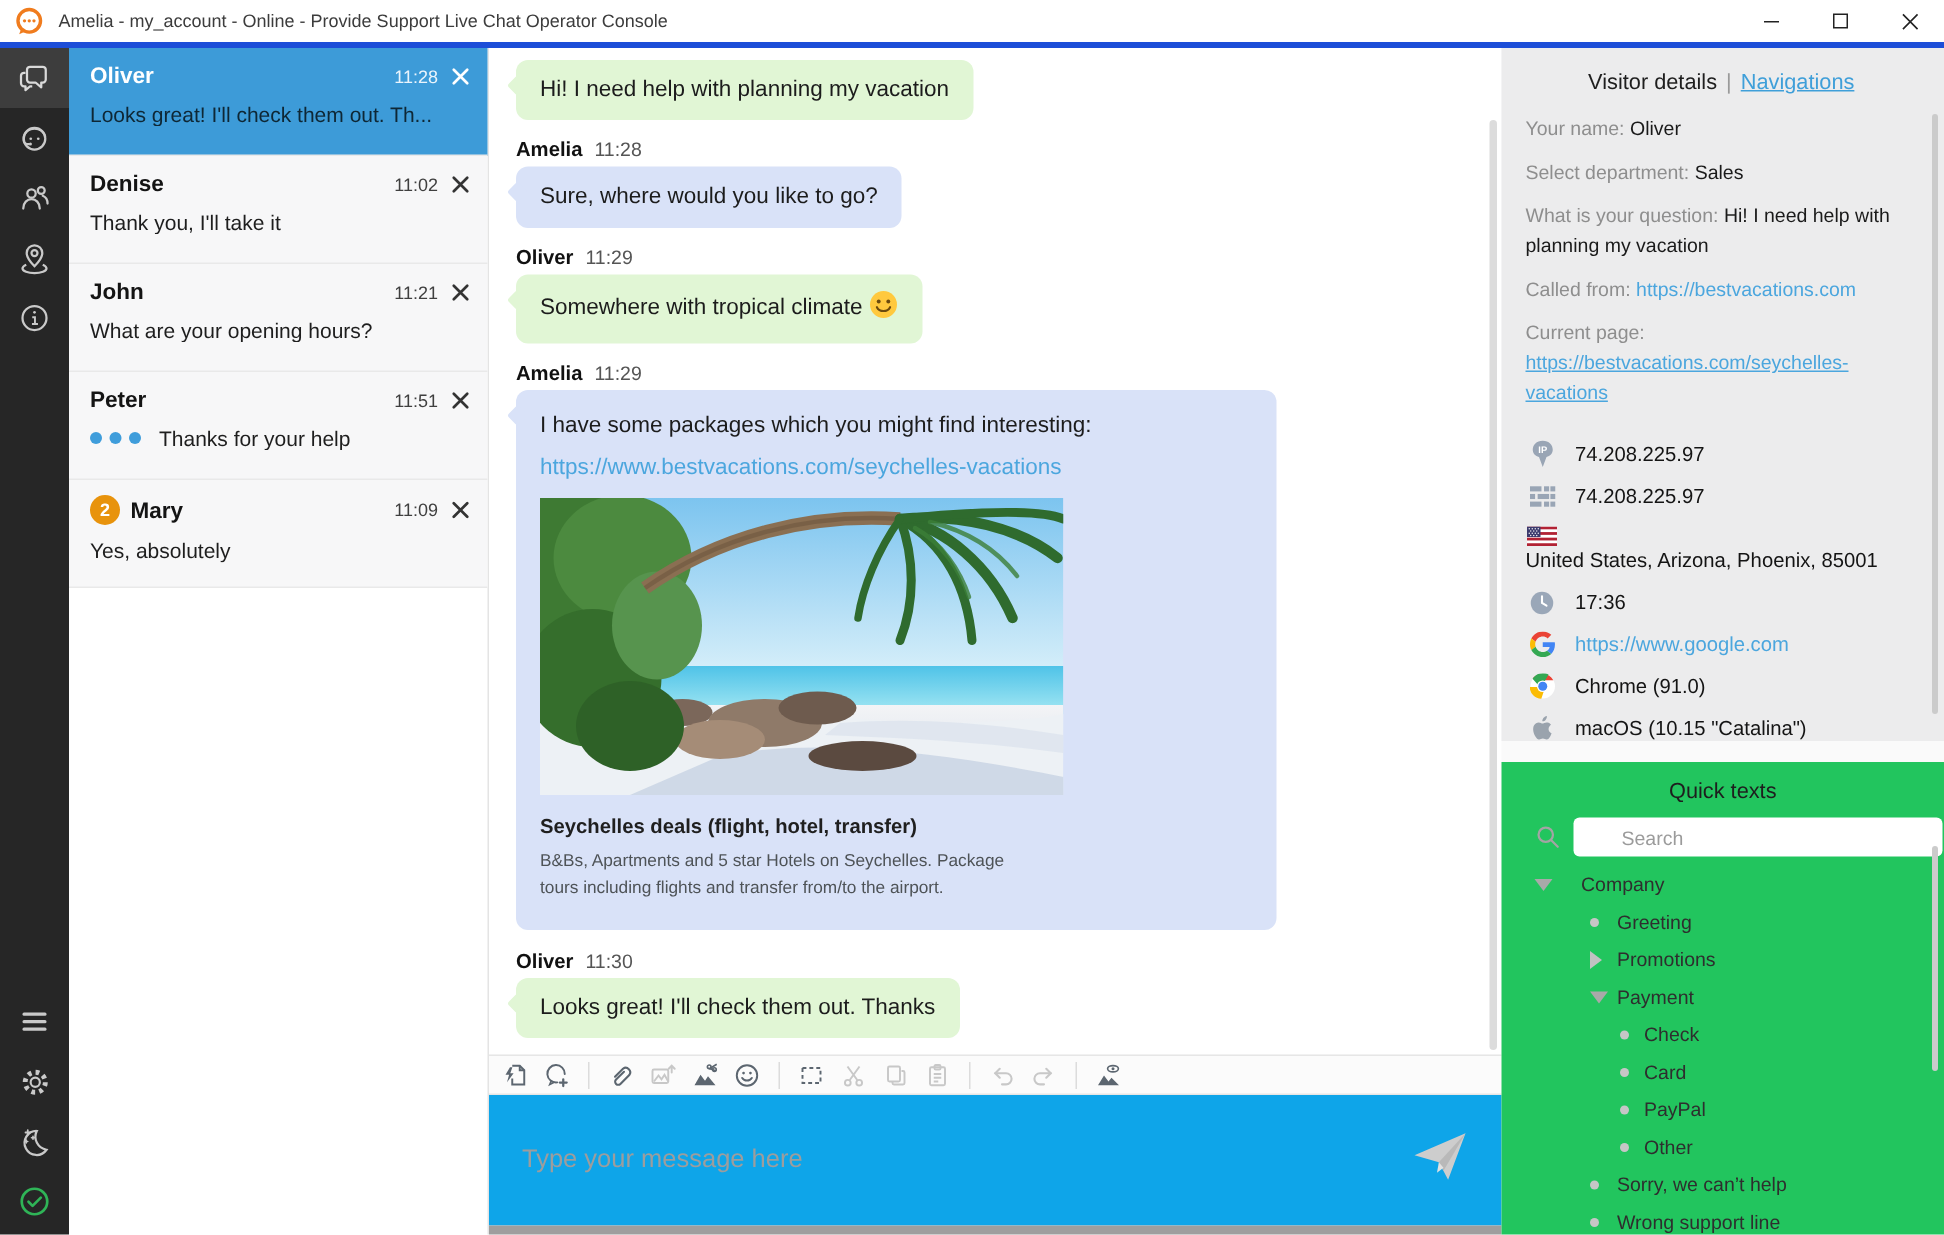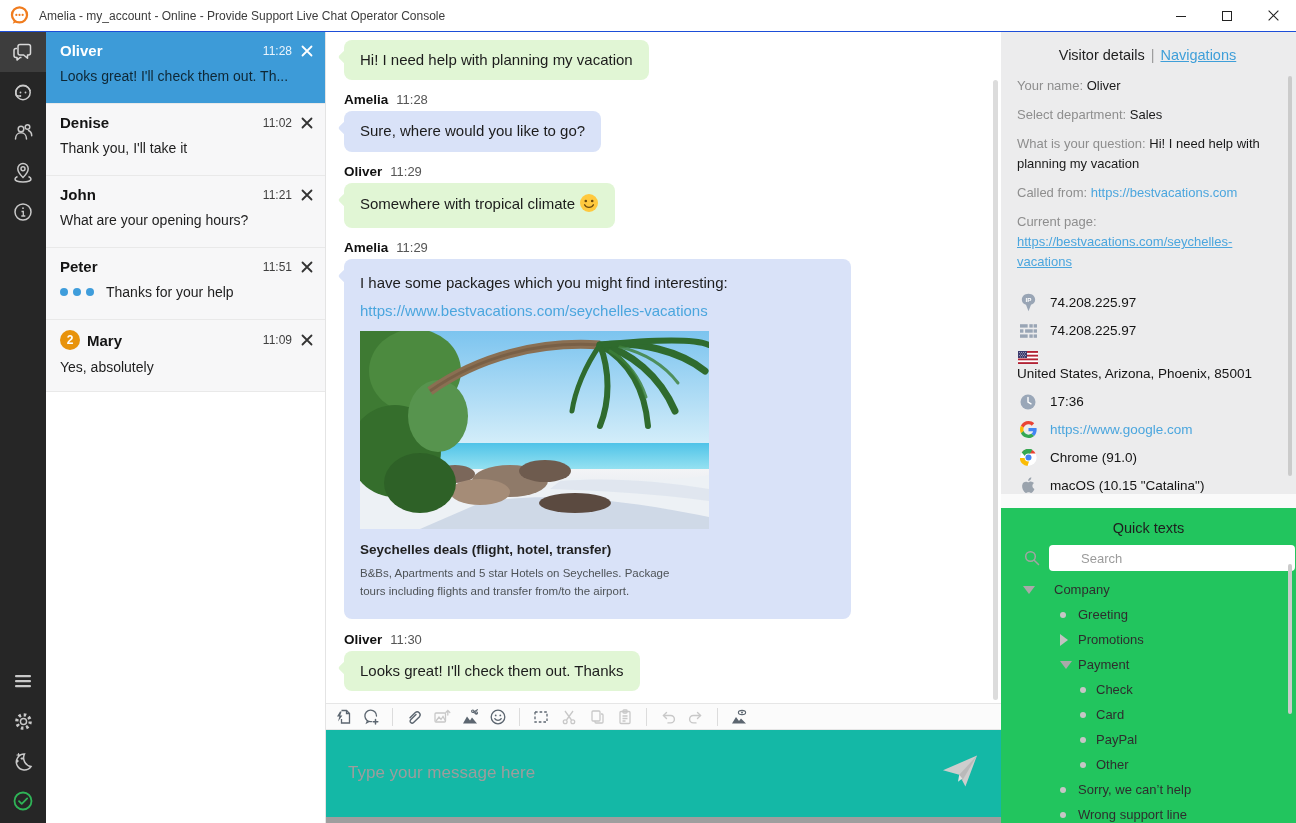--- a/index.html
+++ b/index.html
@@ -1,21 +1,21 @@
 <!DOCTYPE html>
 <html><head>
 <meta charset="utf-8">
 <style>
   html,body{margin:0;padding:0;width:1296px;height:823px;overflow:hidden;
     font-family:"Liberation Sans",sans-serif;background:#fff;-webkit-font-smoothing:antialiased;}
   *{box-sizing:border-box;}
 
   
   .titlebar{position:absolute;top:0;left:0;width:1296px;height:32px;background:#fff;
-    border-bottom:1px solid #1d4ed8;display:flex;align-items:center;}
+    border-bottom:4px solid #1d4ed8;display:flex;align-items:center;}
   .tb-logo{margin-left:9px;display:flex;align-items:center;}
   .tb-title{margin-left:9px;font-size:12px;color:#3C3C3C;}
   .tb-controls{margin-left:auto;display:flex;height:100%;}
   .tb-btn{width:46px;height:100%;display:flex;align-items:center;justify-content:center;}
 
   
   .rail{position:absolute;top:32px;left:0;width:46px;height:791px;background:#262626;}
   .rail-ic{width:46px;height:40px;display:flex;align-items:center;justify-content:center;}
   .rail-ic.sel{background:#3D3D3D;}
   .rail-bottom{position:absolute;bottom:2px;left:0;width:46px;}
@@ -58,21 +58,21 @@
 
   .va-scroll{position:absolute;right:3px;top:48px;width:5px;height:620px;background:#DCDCDC;border-radius:3px;}
 
   .msg-toolbar{position:absolute;top:671px;left:0;width:675px;height:27px;background:#FBFBFB;
     border-top:1px solid #E6E6E6;border-bottom:1px solid #E6E6E6;display:flex;align-items:center;padding-left:7px;gap:8px;}
   .tb-ic{display:flex;align-items:center;justify-content:center;width:20px;height:20px;cursor:pointer;}
   .tb-sep{width:1px;height:18px;background:#DCDCDC;margin:0 3px;}
   .ic-on{stroke:#5C6670;}
   .ic-off{stroke:#C8C8C8;}
 
-  .composer{position:absolute;top:698px;left:0;width:675px;height:87px;background:#14b8a6;}
+  .composer{position:absolute;top:698px;left:0;width:675px;height:87px;background:#0ea5e9;}
   .composer input{position:absolute;left:20px;top:28px;width:560px;height:30px;border:none;outline:none;
     font-size:17px;color:#333;background:transparent;font-family:"Liberation Sans",sans-serif;}
   .composer input::placeholder{color:#9D9D9D;}
   .send{position:absolute;right:22px;top:24px;cursor:pointer;}
   .bottom-strip{position:absolute;top:785px;left:0;width:675px;height:6px;background:#9E9E9E;}
 
   
   .rightpanel{position:absolute;top:32px;left:1001px;width:295px;height:644px;background:#FAFAFA;}
   .vd{position:absolute;top:0;left:0;width:295px;height:462px;background:#ECECED;padding:0 18px 0 16px;}
   .vd-head{margin-top:15px;text-align:center;font-size:14.5px;color:#1E1E1E;}

